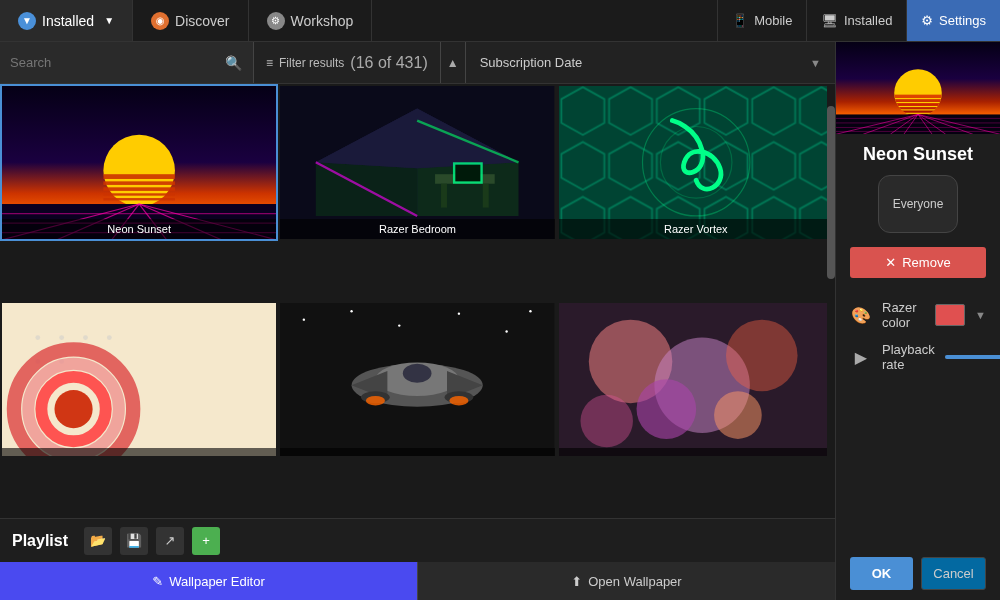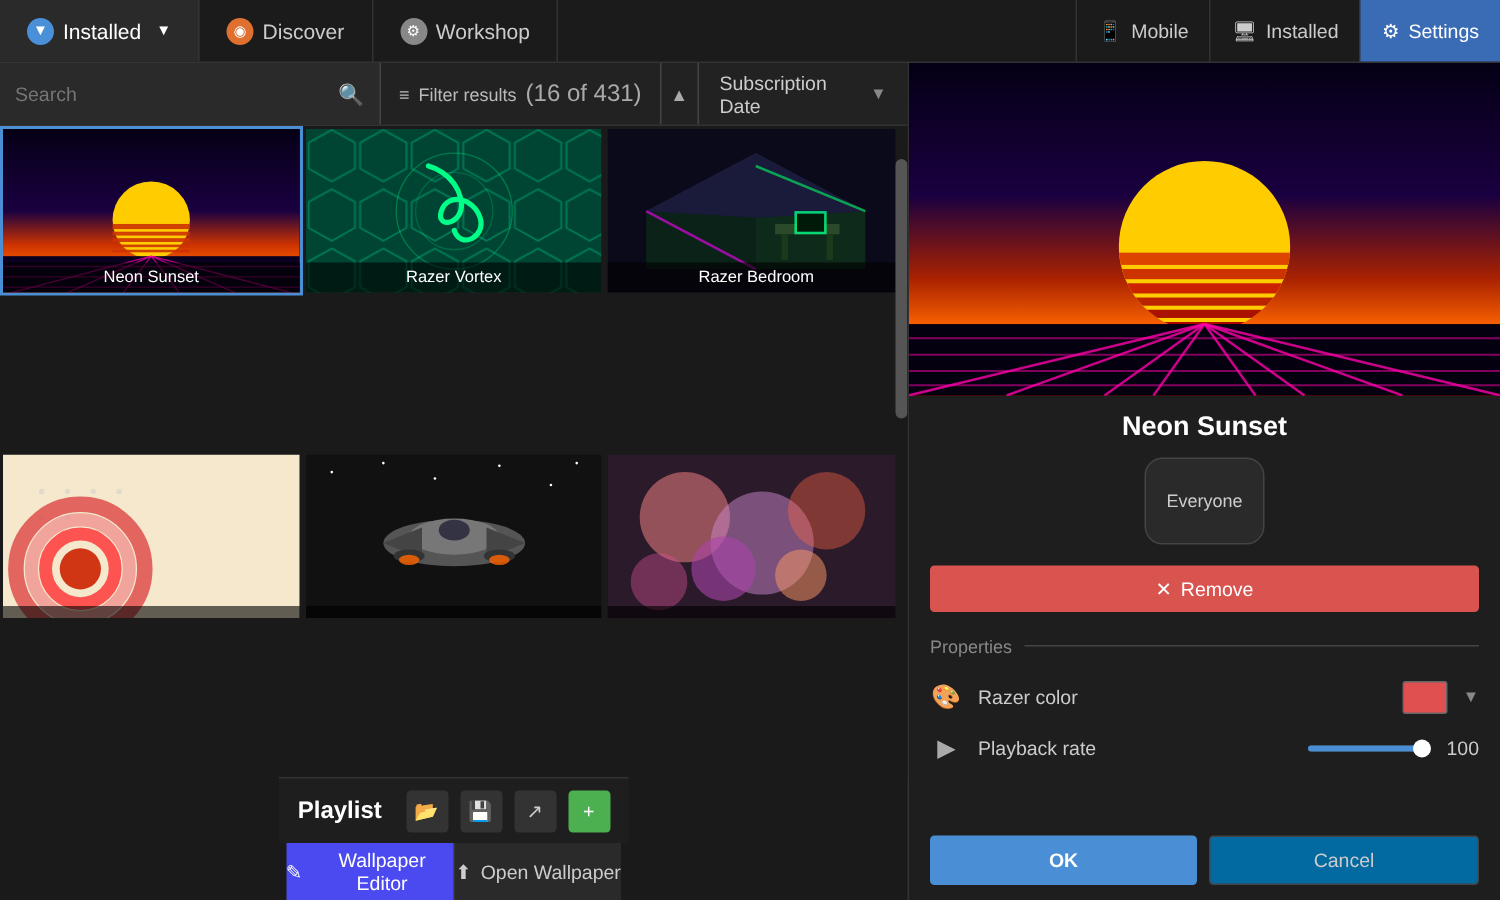--- a/index.html
+++ b/index.html
@@ -71,24 +71,23 @@
     .main-area {
       display: flex;
       flex: 1;
       overflow: hidden;
     }
 
     
     .left-panel {
       display: flex;
       flex-direction: column;
-      width: 606px;
+      width: 836px;
       flex-shrink: 0;
       border-right: 1px solid #333;
-      align-items: center;
     }
 
     
     .filter-bar {
       display: flex;
       align-items: center;
       background: #222;
       height: 42px;
       border-bottom: 1px solid #333;
       flex-shrink: 0;
@@ -543,57 +542,57 @@
 
           <line x1="0" y1="108" x2="230" y2="108" stroke="#ff00aa" stroke-width="1" opacity="0.5"></line>
           <line x1="0" y1="116" x2="230" y2="116" stroke="#ff00aa" stroke-width="1" opacity="0.5"></line>
           <line x1="0" y1="124" x2="230" y2="124" stroke="#ff00aa" stroke-width="1" opacity="0.5"></line>
         </svg>
         <div class="item-label">Neon Sunset</div>
       </div>
 
       <div class="grid-item">
         <svg class="item-canvas" viewBox="0 0 230 130" preserveAspectRatio="xMidYMid slice">
+          <rect width="230" height="130" fill="#0a0a1a"></rect>
+
+          <polygon points="115,20 200,65 115,110 30,65" fill="#1a1a3a"></polygon>
+
+          <polygon points="115,70 200,65 200,110 115,110" fill="#0d2a1a"></polygon>
+          <polygon points="115,70 30,65 30,110 115,110" fill="#0a2218"></polygon>
+
+          <polygon points="115,20 200,65 115,70 30,65" fill="#1a1a3a"></polygon>
+
+          <rect x="130" y="75" width="50" height="8" fill="#2a4a2a"></rect>
+          <rect x="135" y="83" width="5" height="20" fill="#1a3a1a"></rect>
+          <rect x="170" y="83" width="5" height="20" fill="#1a3a1a"></rect>
+
+          <rect x="145" y="65" width="25" height="18" fill="#00ff88" opacity="0.8"></rect>
+          <rect x="147" y="67" width="21" height="14" fill="#001a0a"></rect>
+
+          <line x1="115" y1="30" x2="200" y2="65" stroke="#00ff66" stroke-width="2" opacity="0.6"></line>
+          <line x1="30" y1="65" x2="115" y2="110" stroke="#ff00ff" stroke-width="2" opacity="0.6"></line>
+        </svg>
+        <div class="item-label">Razer Bedroom</div>
+      </div>
+
+      <div class="grid-item">
+        <svg class="item-canvas" viewBox="0 0 230 130" preserveAspectRatio="xMidYMid slice">
           <rect width="230" height="130" fill="#004433"></rect>
 
           <pattern id="hex" x="0" y="0" width="40" height="46" patternUnits="userSpaceOnUse">
             <polygon points="20,2 38,12 38,32 20,42 2,32 2,12" fill="none" stroke="#007755" stroke-width="1.5"></polygon>
           </pattern>
           <rect width="230" height="130" fill="url(#hex)"></rect>
 
           <path d="M95,30 C95,30 115,35 120,55 C125,75 100,80 105,65 C110,50 130,55 135,70 C140,85 120,95 115,80" fill="none" stroke="#00ff88" stroke-width="4" stroke-linecap="round"></path>
 
           <ellipse cx="115" cy="65" rx="45" ry="45" fill="none" stroke="#00ff88" stroke-width="1" opacity="0.3"></ellipse>
           <ellipse cx="115" cy="65" rx="30" ry="30" fill="none" stroke="#00ff88" stroke-width="1" opacity="0.2"></ellipse>
         </svg>
         <div class="item-label">Razer Vortex</div>
-      </div>
-
-      <div class="grid-item">
-        <svg class="item-canvas" viewBox="0 0 230 130" preserveAspectRatio="xMidYMid slice">
-          <rect width="230" height="130" fill="#0a0a1a"></rect>
-
-          <polygon points="115,20 200,65 115,110 30,65" fill="#1a1a3a"></polygon>
-
-          <polygon points="115,70 200,65 200,110 115,110" fill="#0d2a1a"></polygon>
-          <polygon points="115,70 30,65 30,110 115,110" fill="#0a2218"></polygon>
-
-          <polygon points="115,20 200,65 115,70 30,65" fill="#1a1a3a"></polygon>
-
-          <rect x="130" y="75" width="50" height="8" fill="#2a4a2a"></rect>
-          <rect x="135" y="83" width="5" height="20" fill="#1a3a1a"></rect>
-          <rect x="170" y="83" width="5" height="20" fill="#1a3a1a"></rect>
-
-          <rect x="145" y="65" width="25" height="18" fill="#00ff88" opacity="0.8"></rect>
-          <rect x="147" y="67" width="21" height="14" fill="#001a0a"></rect>
-
-          <line x1="115" y1="30" x2="200" y2="65" stroke="#00ff66" stroke-width="2" opacity="0.6"></line>
-          <line x1="30" y1="65" x2="115" y2="110" stroke="#ff00ff" stroke-width="2" opacity="0.6"></line>
-        </svg>
-        <div class="item-label">Razer Bedroom</div>
       </div>
 
       <div class="grid-item">
         <svg class="item-canvas" viewBox="0 0 230 130" preserveAspectRatio="xMidYMid slice">
           <rect width="230" height="130" fill="#f5e8cc"></rect>
 
           <circle cx="30" cy="30" r="2" fill="#ccc" opacity="0.5"></circle>
           <circle cx="50" cy="30" r="2" fill="#ccc" opacity="0.5"></circle>
           <circle cx="70" cy="30" r="2" fill="#ccc" opacity="0.5"></circle>
           <circle cx="90" cy="30" r="2" fill="#ccc" opacity="0.5"></circle>
@@ -727,23 +726,20 @@
     <div class="everyone-badge">
       <span class="everyone-pill">Everyone</span>
     </div>
 
     <button class="remove-btn">
       <span>✕</span>
       <span>Remove</span>
     </button>
 
     <div class="properties-section">
-      <div class="properties-header">
-        <span>Properties</span>
-      </div>
 
       <div class="property-row">
         <div class="property-icon">🎨</div>
         <span class="property-label">Razer color</span>
         <div class="color-swatch"></div>
         <span class="color-dropdown-arrow">▼</span>
       </div>
 
       <div class="property-row">
         <div class="property-icon">▶</div>

